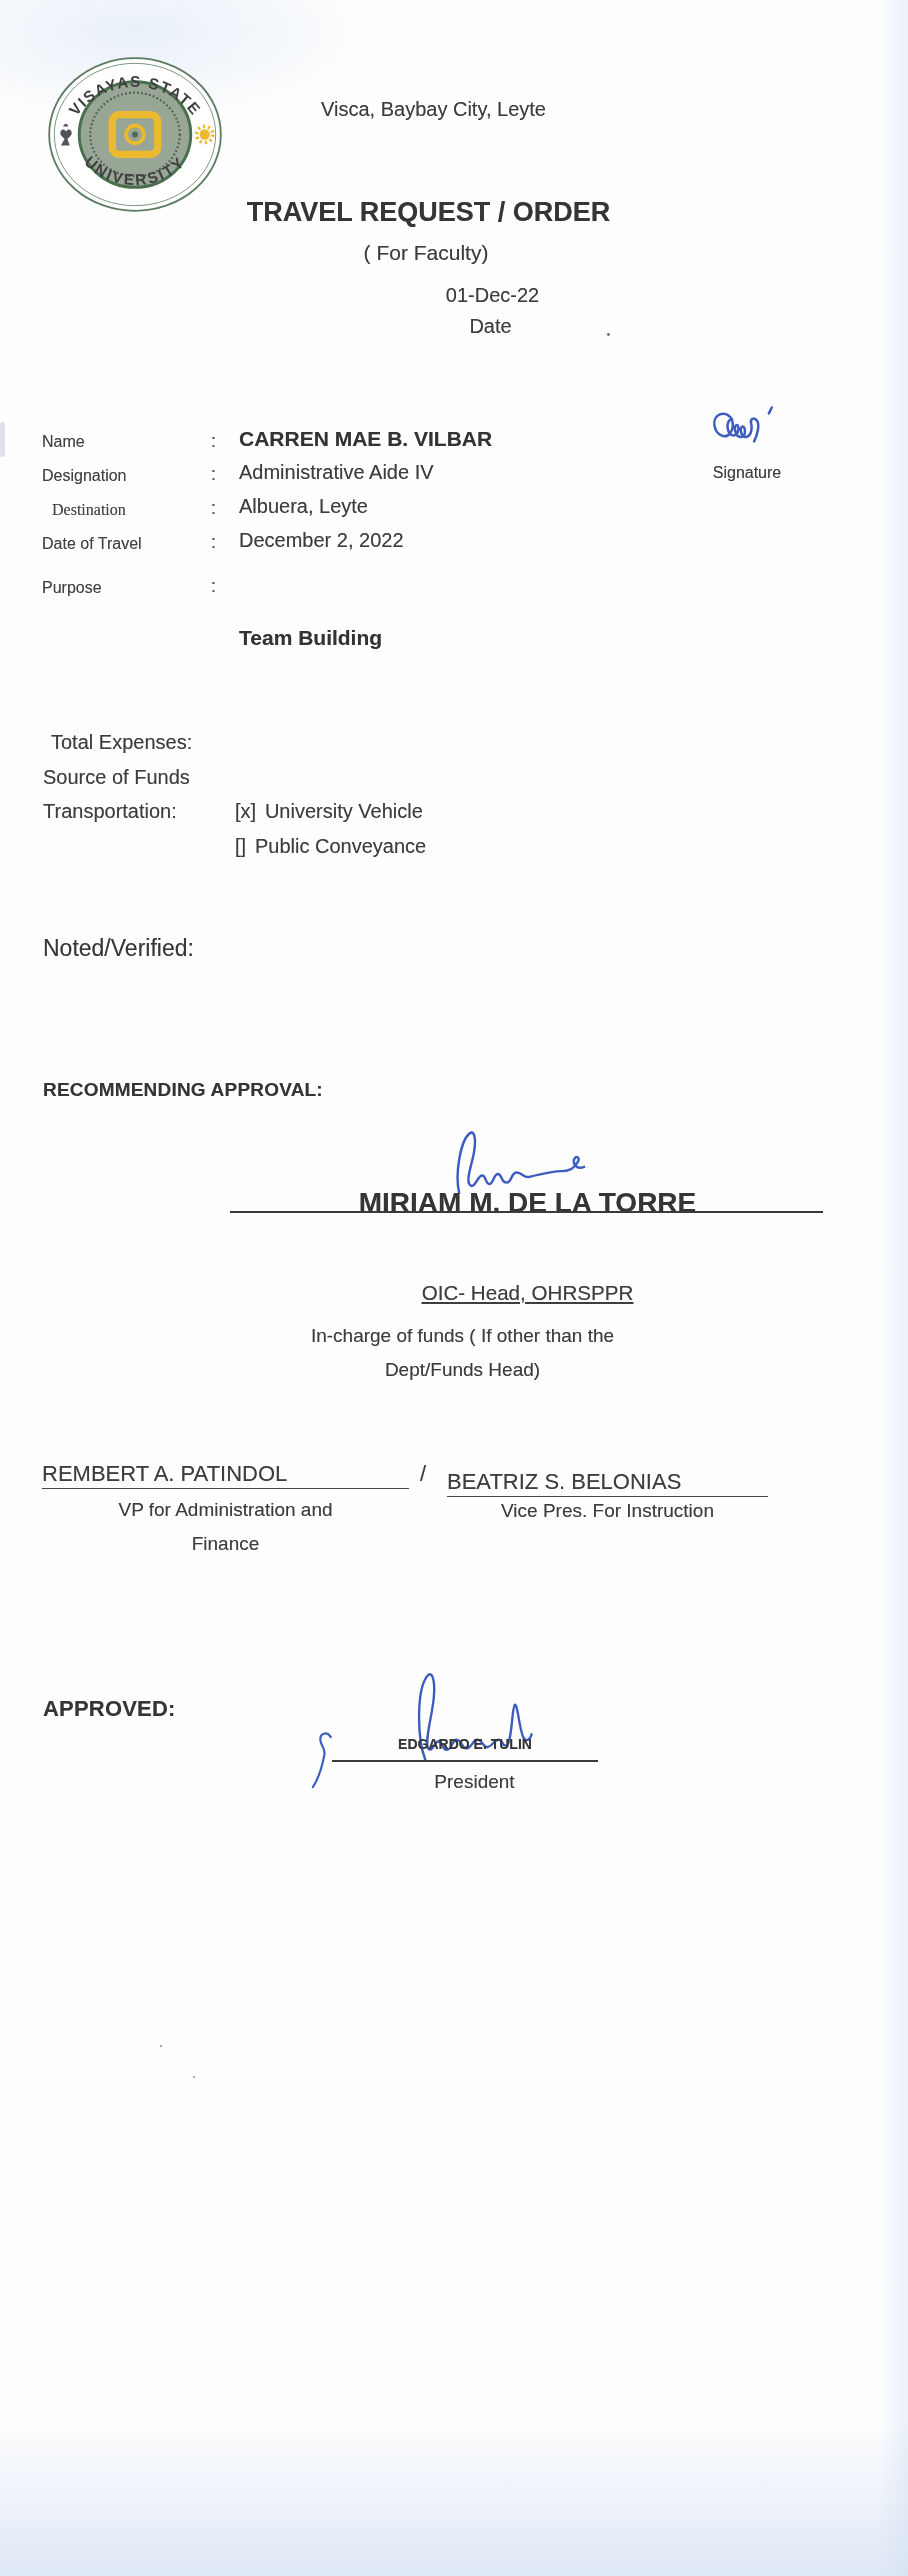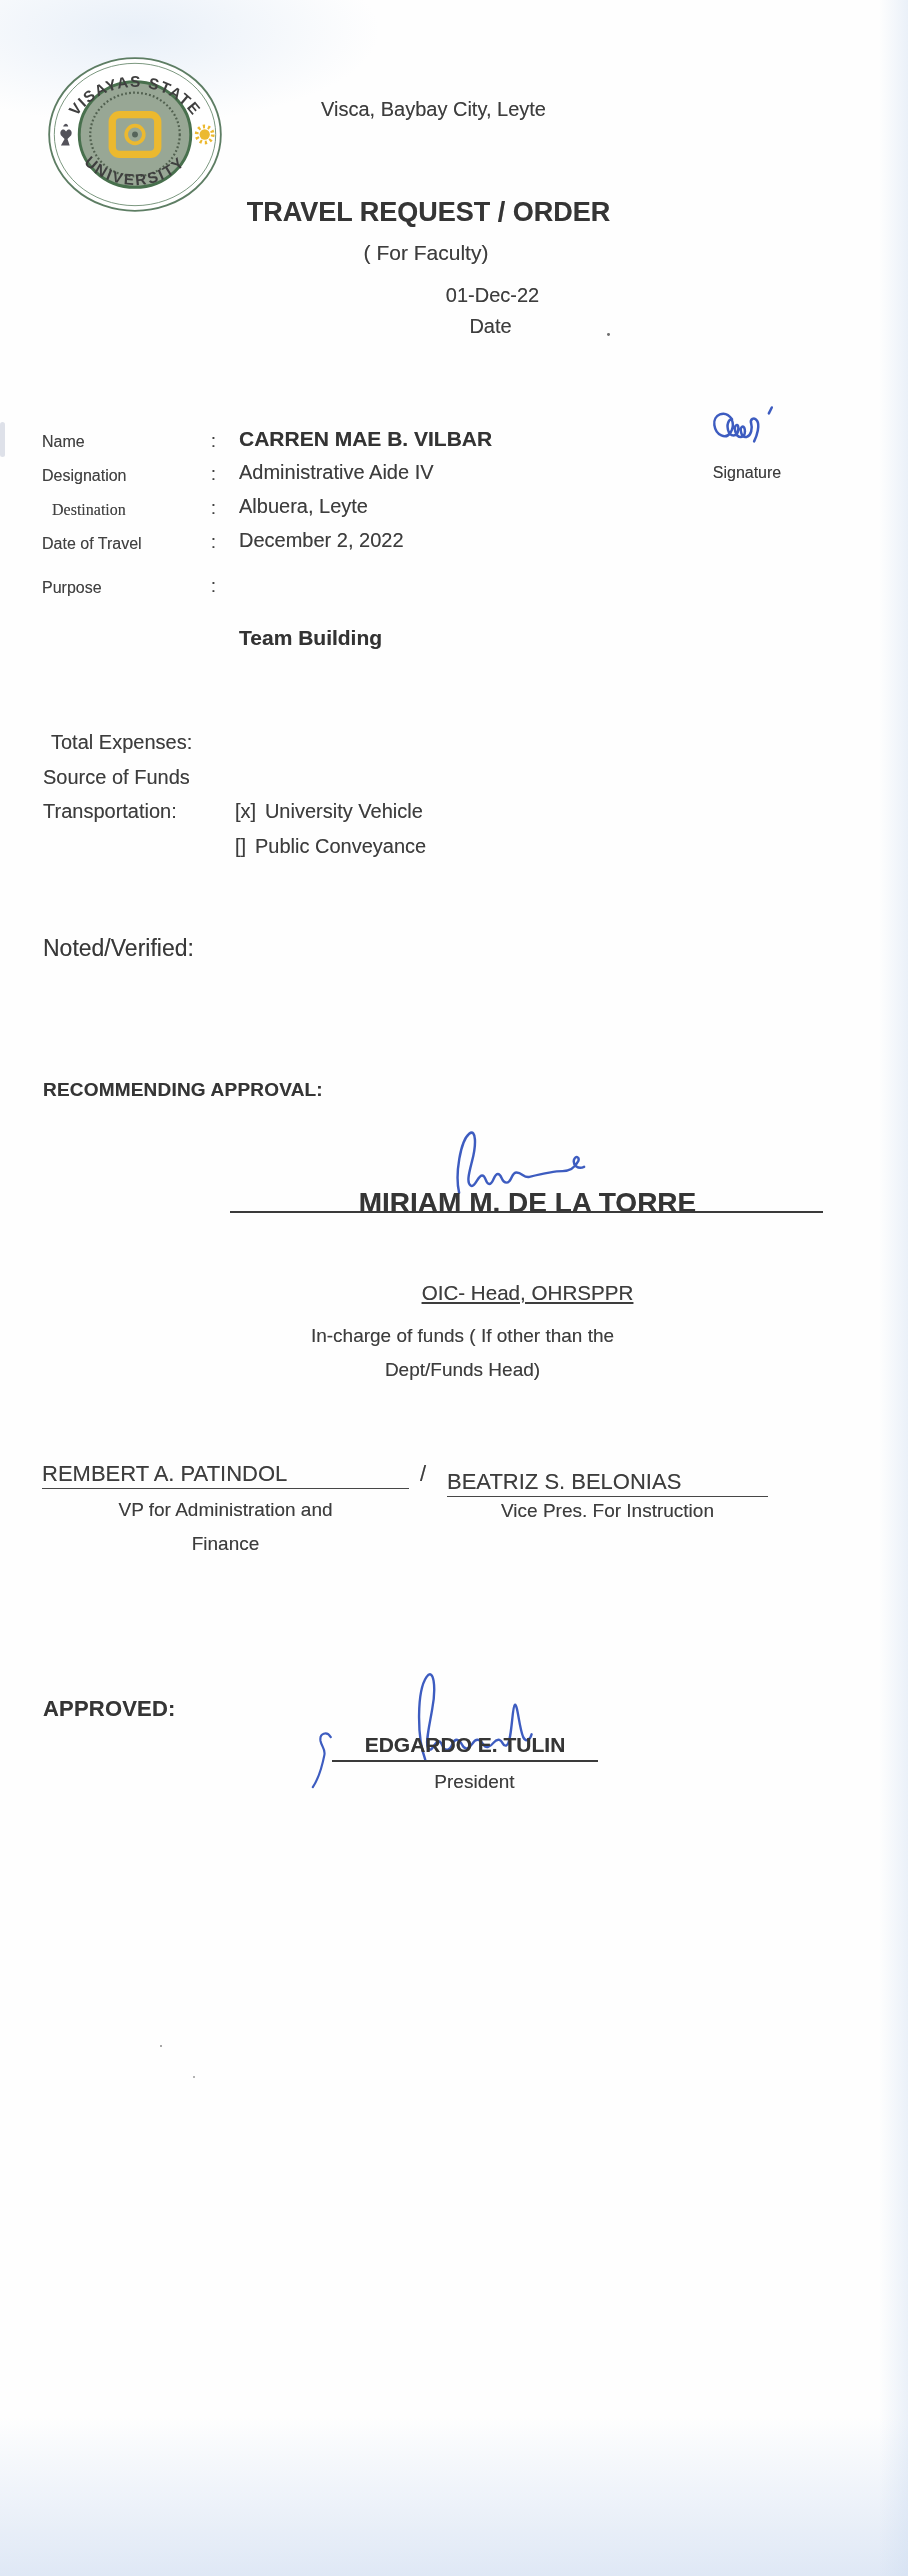--- a/index.html
+++ b/index.html
@@ -32,21 +32,21 @@
   .optrow{position:absolute;display:flex;gap:8.8px;font-size:20px;}
   .noted{font-size:23px;color:#383838;}
   
   .rech{font-size:19px;letter-spacing:0.2px;}
   .appname{font-size:28px;}
   .apptitle{font-size:20.6px;}
   .incharge{font-size:19px;}
   .vpname{font-size:22px;line-height:25px;padding-bottom:1.5px;border-bottom:1.8px solid #474747;}
   .vptitle{font-size:19px;}
   .approved{font-size:22px;letter-spacing:0.2px;}
-  .edgardo{font-size:21px;line-height:23.5px;padding-bottom:3.7px;border-bottom:2.2px solid #3a3a3a;}
+  .edgardo{font-size:14px;line-height:23.5px;padding-bottom:3.7px;border-bottom:2.2px solid #3a3a3a;}
   .president{font-size:19px;}
   .hline{position:absolute;background:#3a3a3a;}
   .speck{position:absolute;border-radius:50%;}
   .tint{position:absolute;pointer-events:none;}
   svg{position:absolute;overflow:visible;}
   .sig path{fill:none;stroke:#3353bd;stroke-width:3.4;stroke-linecap:round;stroke-linejoin:round;opacity:.95;}
 </style>
 </head>
 <body>
 

